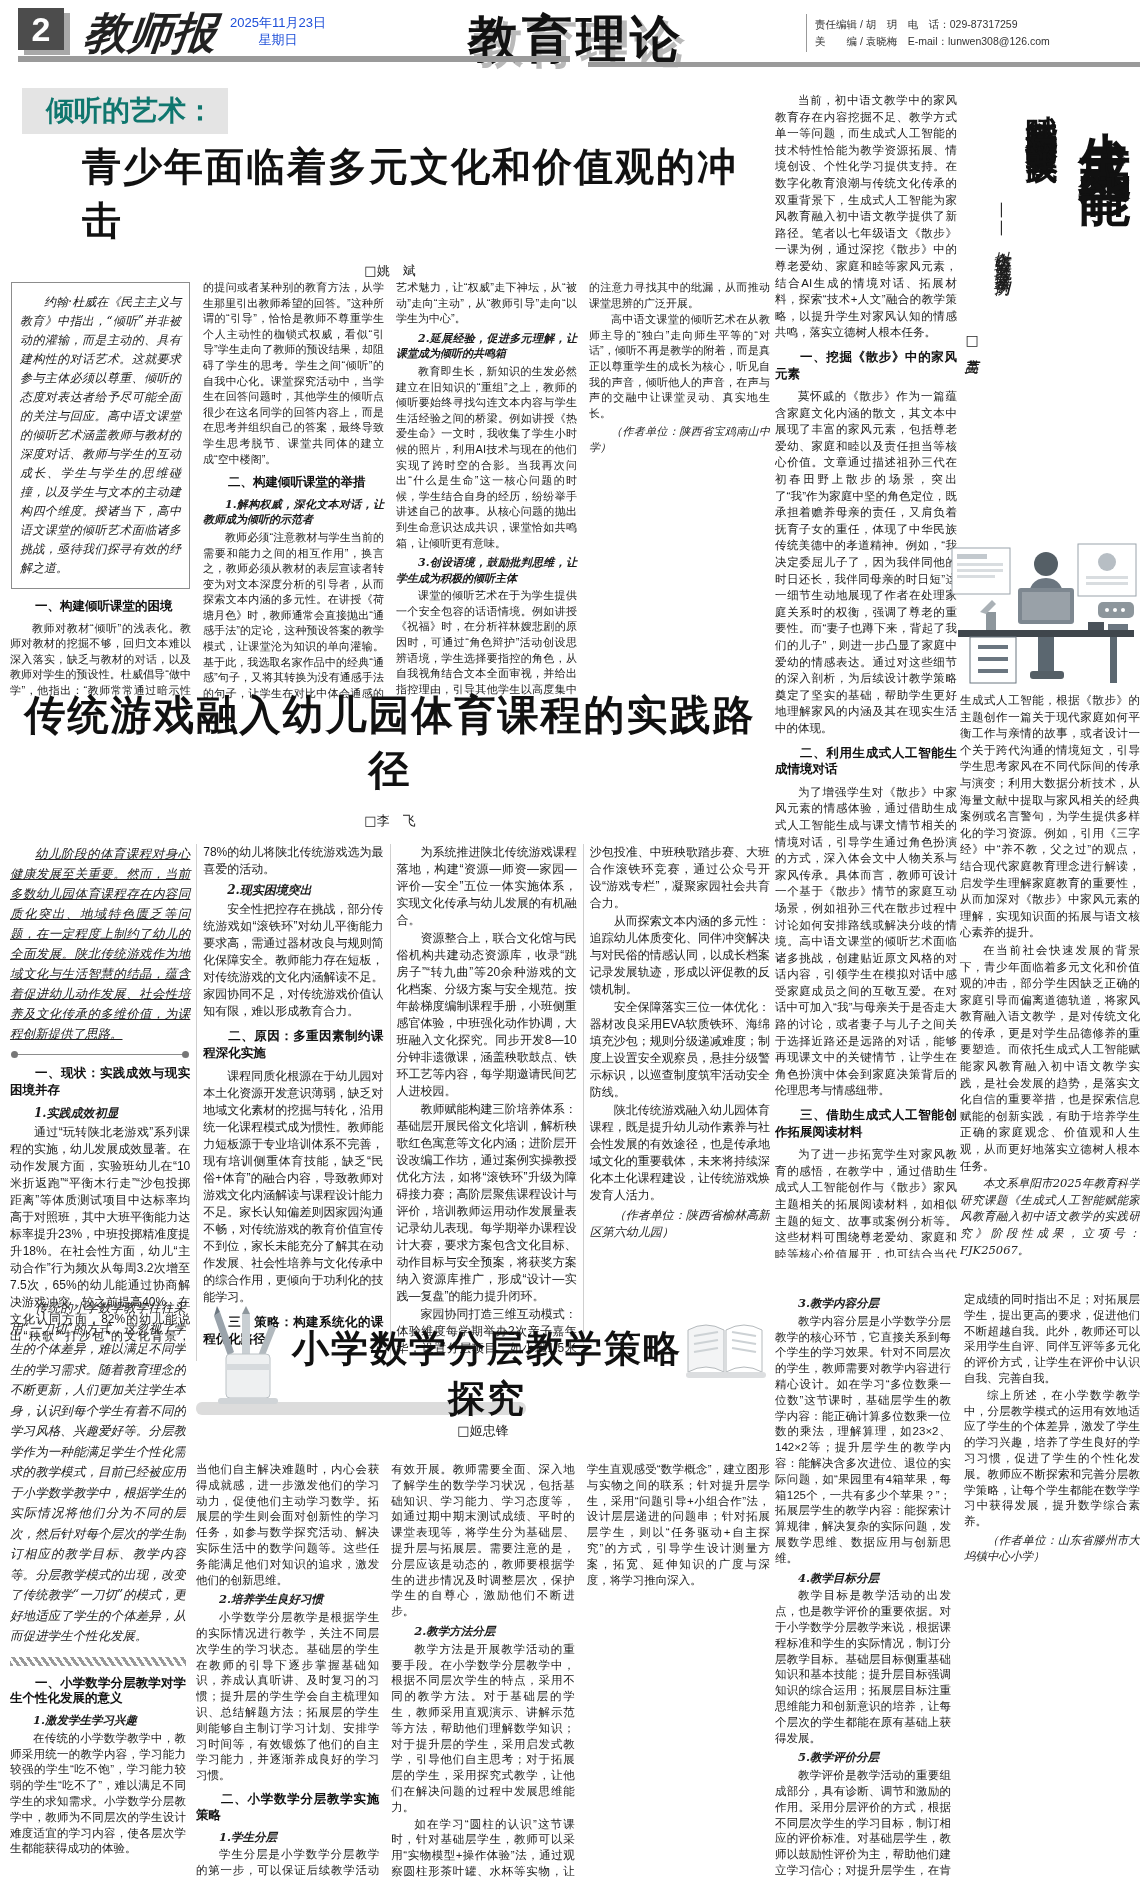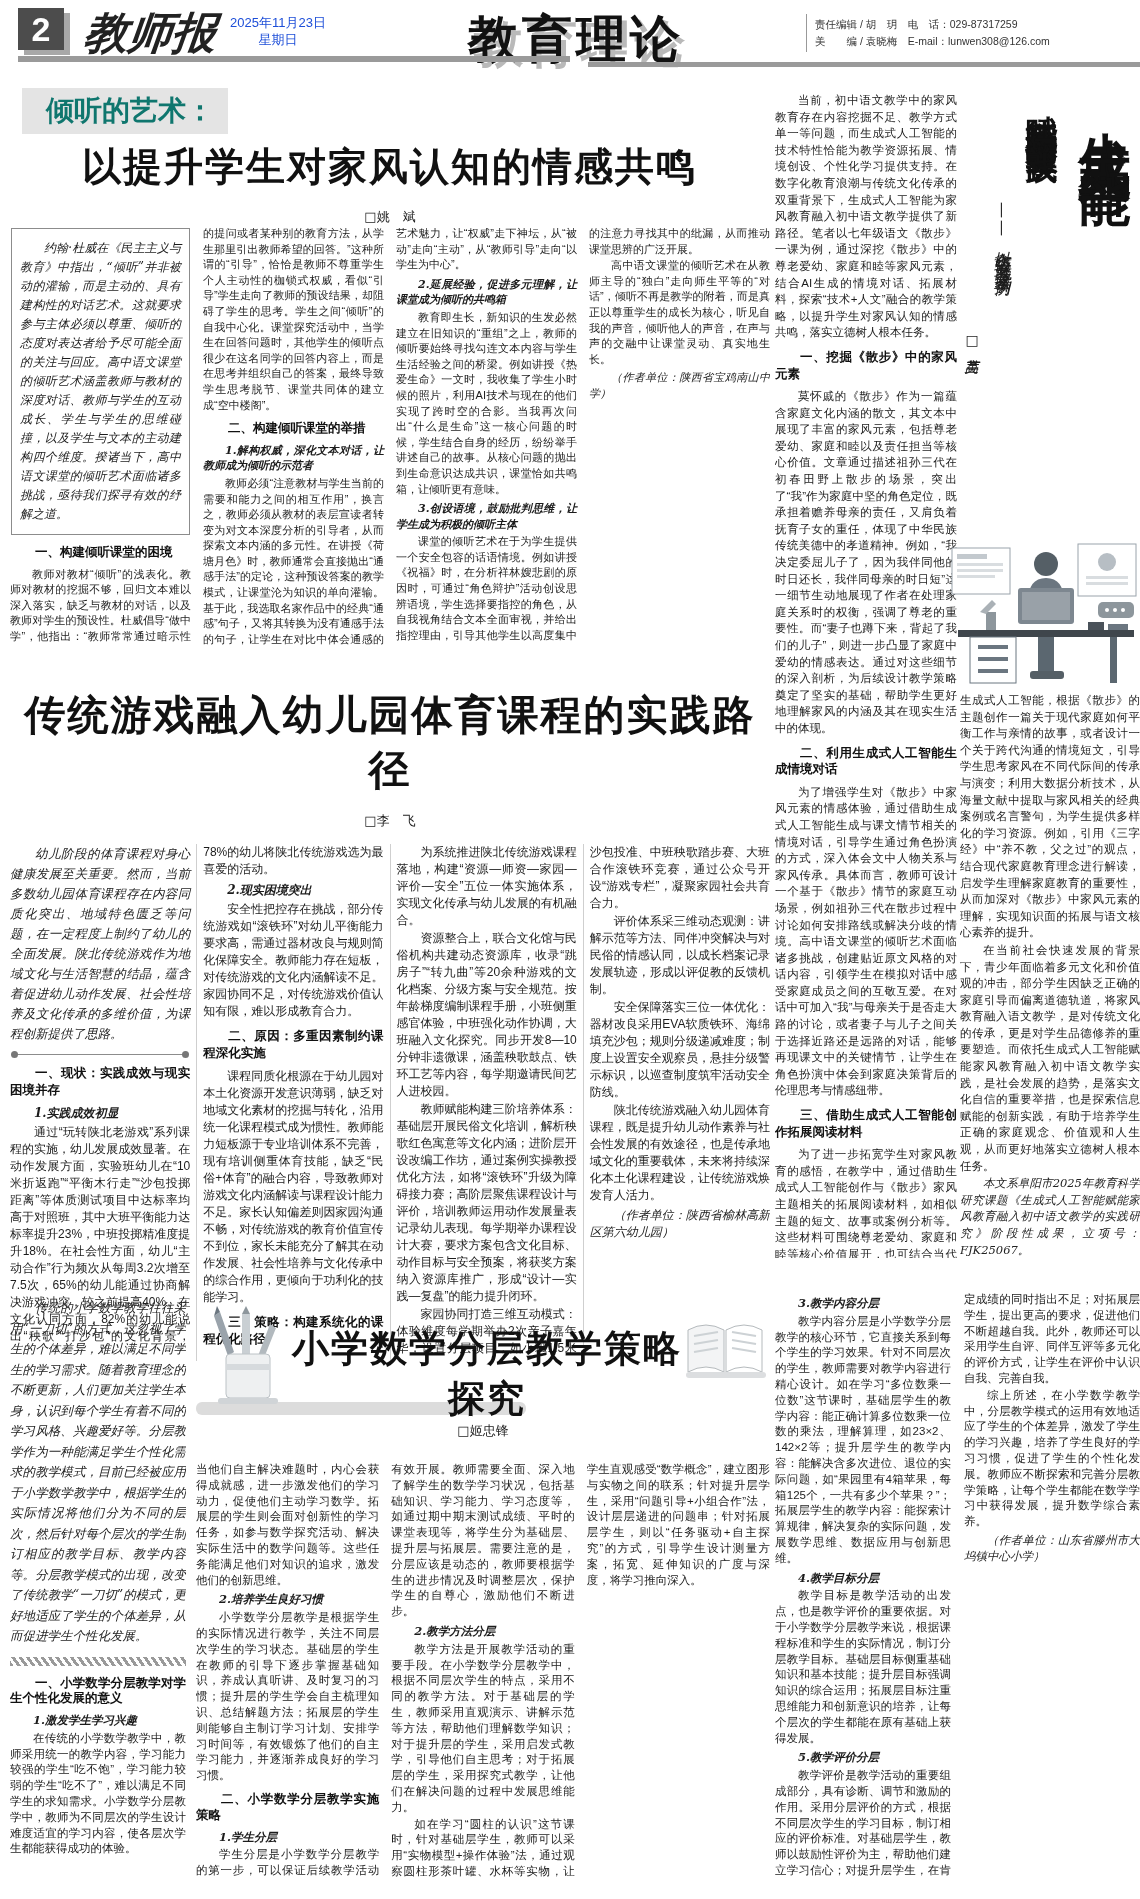--- a/index.html
+++ b/index.html
@@ -43,21 +43,21 @@
               padding:4px 14px 4px 24px;margin-left:12px;color:#0f766e;}
   .a1 .title{font-size:39px;font-weight:900;letter-spacing:2px;margin:6px 0 0 72px;color:#111;}
   .a1 .byline{text-align:center;font-size:13px;margin-top:14px;font-family:"DejaVu Serif",serif;}
   .a1-body{height:424px;column-count:4;column-gap:12px;font-size:11px;line-height:15.6px;}
   
   .a2{position:absolute;left:10px;top:660px;width:760px;}
   .a2 .title{text-align:center;font-size:41px;font-weight:900;letter-spacing:2px;margin-top:28px;color:#111;}
   .a2 .byline{text-align:center;font-size:13px;margin-top:14px;font-family:"DejaVu Serif",serif;}
   .a2-body{margin-top:14px;height:517px;column-count:4;column-gap:13px;column-rule:1px solid #cfcfcf;
            font-size:12px;line-height:17px;}
-  .a2-body .t-kai{font-size:12.5px;line-height:20px;}
+  .a2-body .t-kai{font-size:12.5px;line-height:20px;text-decoration:underline;}
   
   .a3-colA{position:absolute;left:775px;top:92px;width:182px;height:1166px;font-size:11.5px;line-height:16.6px;}
   .a3-colB{position:absolute;left:960px;top:692px;width:180px;height:566px;font-size:11.5px;line-height:16.6px;}
   .vtitle{position:absolute;left:972px;top:90px;width:168px;height:480px;writing-mode:vertical-rl;}
   .vtitle .main{font-size:52px;font-weight:900;letter-spacing:7px;color:#111;margin-left:6px;}
   .vtitle .main2{font-size:32px;font-weight:900;letter-spacing:3px;color:#111;margin-left:8px;}
   .vtitle .sub{font-size:16px;font-style:italic;font-family:"DejaVu Serif",serif;padding-top:112px;
                letter-spacing:2px;margin-left:10px;}
   .vtitle .vbyline{font-size:14px;font-style:italic;font-family:"DejaVu Serif",serif;padding-top:242px;}
   .illu{position:absolute;left:950px;top:542px;width:190px;height:145px;}
@@ -92,21 +92,21 @@
   <div class="sectiontitle">教育理论</div>
   <div class="editorbox">
     <div>责任编辑 / 胡　玥　电　话：029-87317259</div>
     <div>美　　编 / 袁晓梅　E-mail：lunwen308@126.com</div>
   </div>
   <div class="rule-l"></div>
   <div class="rule-r"></div>
 
   <section class="a1">
     <div class="kicker">倾听的艺术：</div>
-    <div class="title">以提升学生对家风认知的情感共鸣</div>
+    <div class="title">青少年面临着多元文化和价值观的冲击</div>
     <div class="byline">□姚　斌</div>
     <div class="a1-body flow">
         <div class="t-introbox">约翰·杜威在《民主主义与教育》中指出，“倾听”并非被动的灌输，而是主动的、具有建构性的对话艺术。这就要求参与主体必须以尊重、倾听的态度对表达者给予尽可能全面的关注与回应。高中语文课堂的倾听艺术涵盖教师与教材的深度对话、教师与学生的互动成长、学生与学生的思维碰撞，以及学生与文本的主动建构四个维度。揆诸当下，高中语文课堂的倾听艺术面临诸多挑战，亟待我们探寻有效的纾解之道。</div>
         <p class="t-sec">一、构建倾听课堂的困境</p>
         <p class="t-p">教师对教材“倾听”的浅表化。教师对教材的挖掘不够，回归文本难以深入落实，缺乏与教材的对话，以及教师对学生的预设性。杜威倡导“做中学”，他指出：“教师常常通过暗示性的提问或者某种别的教育方法，从学生那里引出教师希望的回答。”这种所谓的“引导”，恰恰是教师不尊重学生个人主动性的枷锁式权威，看似“引导”学生走向了教师的预设结果，却阻碍了学生的思考。学生之间“倾听”的自我中心化。课堂探究活动中，当学生在回答问题时，其他学生的倾听点很少在这名同学的回答内容上，而是在思考并组织自己的答案，最终导致学生思考脱节、课堂共同体的建立成“空中楼阁”。</p>
         <p class="t-sec">二、构建倾听课堂的举措</p>
         <p class="t-sub">1.解构权威，深化文本对话，让教师成为倾听的示范者</p>
         <p class="t-p">教师必须“注意教材与学生当前的需要和能力之间的相互作用”，换言之，教师必须从教材的表层宣读者转变为对文本深度分析的引导者，从而探索文本内涵的多元性。在讲授《荷塘月色》时，教师通常会直接抛出“通感手法”的定论，这种预设答案的教学模式，让课堂沦为知识的单向灌输。基于此，我选取名家作品中的经典“通感”句子，又将其转换为没有通感手法的句子，让学生在对比中体会通感的艺术魅力，让“权威”走下神坛，从“被动”走向“主动”，从“教师引导”走向“以学生为中心”。</p>
         <p class="t-sub">2.延展经验，促进多元理解，让课堂成为倾听的共鸣箱</p>
         <p class="t-p">教育即生长，新知识的生发必然建立在旧知识的“重组”之上，教师的倾听要始终寻找勾连文本内容与学生生活经验之间的桥梁。例如讲授《热爱生命》一文时，我收集了学生小时候的照片，利用AI技术与现在的他们实现了跨时空的合影。当我再次问出“什么是生命”这一核心问题的时候，学生结合自身的经历，纷纷举手讲述自己的故事。从核心问题的抛出到生命意识达成共识，课堂恰如共鸣箱，让倾听更有意味。</p>
@@ -128,21 +128,21 @@
         <p class="t-p">通过“玩转陕北老游戏”系列课程的实施，幼儿发展成效显著。在动作发展方面，实验班幼儿在“10米折返跑”“平衡木行走”“沙包投掷距离”等体质测试项目中达标率均高于对照班，其中大班平衡能力达标率提升23%，中班投掷精准度提升18%。在社会性方面，幼儿“主动合作”行为频次从每周3.2次增至7.5次，65%的幼儿能通过协商解决游戏冲突，较之前提高40%。在文化认同方面，82%的幼儿能说出“秧歌”“打沙包”的文化背景，78%的幼儿将陕北传统游戏选为最喜爱的活动。</p>
         <p class="t-sub">2.现实困境突出</p>
         <p class="t-p">安全性把控存在挑战，部分传统游戏如“滚铁环”对幼儿平衡能力要求高，需通过器材改良与规则简化保障安全。教师能力存在短板，对传统游戏的文化内涵解读不足。家园协同不足，对传统游戏价值认知有限，难以形成教育合力。</p>
         <p class="t-sec">二、原因：多重因素制约课程深化实施</p>
         <p class="t-p">课程同质化根源在于幼儿园对本土化资源开发意识薄弱，缺乏对地域文化素材的挖掘与转化，沿用统一化课程模式成为惯性。教师能力短板源于专业培训体系不完善，现有培训侧重体育技能，缺乏“民俗+体育”的融合内容，导致教师对游戏文化内涵解读与课程设计能力不足。家长认知偏差则因家园沟通不畅，对传统游戏的教育价值宣传不到位，家长未能充分了解其在动作发展、社会性培养与文化传承中的综合作用，更倾向于功利化的技能学习。</p>
         <p class="t-sec">三、策略：构建系统化的课程优化路径</p>
         <p class="t-p">为系统推进陕北传统游戏课程落地，构建“资源—师资—家园—评价—安全”五位一体实施体系，实现文化传承与幼儿发展的有机融合。</p>
         <p class="t-p">资源整合上，联合文化馆与民俗机构共建动态资源库，收录“跳房子”“转九曲”等20余种游戏的文化档案、分级方案与安全规范。按年龄梯度编制课程手册，小班侧重感官体验，中班强化动作协调，大班融入文化探究。同步开发8—10分钟非遗微课，涵盖秧歌鼓点、铁环工艺等内容，每学期邀请民间艺人进校园。</p>
         <p class="t-p">教师赋能构建三阶培养体系：基础层开展民俗文化培训，解析秧歌红色寓意等文化内涵；进阶层开设改编工作坊，通过案例实操教授优化方法，如将“滚铁环”升级为障碍接力赛；高阶层聚焦课程设计与评价，培训教师运用动作发展量表记录幼儿表现。每学期举办课程设计大赛，要求方案包含文化目标、动作目标与安全预案，将获奖方案纳入资源库推广，形成“设计—实践—复盘”的能力提升闭环。</p>
         <p class="t-p">家园协同打造三维互动模式：体验维度每学期举办2次亲子嘉年华，设置分层项目，如小班1.5米沙包投准、中班秧歌踏步赛、大班合作滚铁环竞赛，通过公众号开设“游戏专栏”，凝聚家园社会共育合力。</p>
-        <p class="t-p">评价体系采三维动态观测：讲解示范等方法、同伴冲突解决与对民俗的情感认同，以成长档案记录发展轨迹，形成以评促教的反馈机制。</p>
+        <p class="t-p">从而探索文本内涵的多元性：追踪幼儿体质变化、同伴冲突解决与对民俗的情感认同，以成长档案记录发展轨迹，形成以评促教的反馈机制。</p>
         <p class="t-p">安全保障落实三位一体优化：器材改良采用EVA软质铁环、海绵填充沙包；规则分级递减难度；制度上设置安全观察员，悬挂分级警示标识，以巡查制度筑牢活动安全防线。</p>
         <p class="t-p">陕北传统游戏融入幼儿园体育课程，既是提升幼儿动作素养与社会性发展的有效途径，也是传承地域文化的重要载体，未来将持续深化本土化课程建设，让传统游戏焕发育人活力。</p>
         <p class="t-author">（作者单位：陕西省榆林高新区第六幼儿园）</p>
       </div>
   </section>
 
   <div class="a3-colA flow">
       <p class="t-p">当前，初中语文教学中的家风教育存在内容挖掘不足、教学方式单一等问题，而生成式人工智能的技术特性恰能为教学资源拓展、情境创设、个性化学习提供支持。在数字化教育浪潮与传统文化传承的双重背景下，生成式人工智能为家风教育融入初中语文教学提供了新路径。笔者以七年级语文《散步》一课为例，通过深挖《散步》中的尊老爱幼、家庭和睦等家风元素，结合AI生成的情境对话、拓展材料，探索“技术+人文”融合的教学策略，以提升学生对家风认知的情感共鸣，落实立德树人根本任务。</p>
       <p class="t-sec">一、挖掘《散步》中的家风元素</p>
       <p class="t-p">莫怀戚的《散步》作为一篇蕴含家庭文化内涵的散文，其文本中展现了丰富的家风元素，包括尊老爱幼、家庭和睦以及责任担当等核心价值。文章通过描述祖孙三代在初春田野上散步的场景，突出了“我”作为家庭中坚的角色定位，既承担着赡养母亲的责任，又肩负着抚育子女的重任，体现了中华民族传统美德中的孝道精神。例如，“我决定委屈儿子了，因为我伴同他的时日还长，我伴同母亲的时日短”这一细节生动地展现了作者在处理家庭关系时的权衡，强调了尊老的重要性。而“妻子也蹲下来，背起了我们的儿子”，则进一步凸显了家庭中爱幼的情感表达。通过对这些细节的深入剖析，为后续设计教学策略奠定了坚实的基础，帮助学生更好地理解家风的内涵及其在现实生活中的体现。</p>

